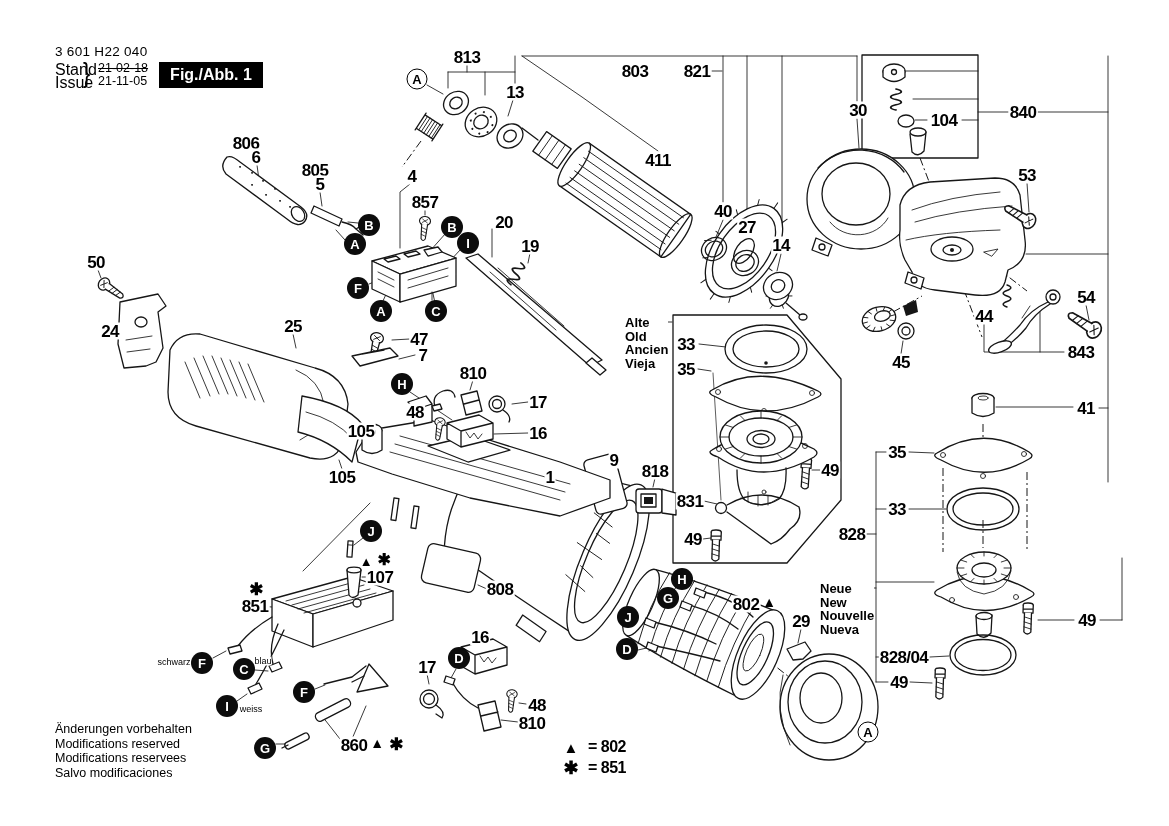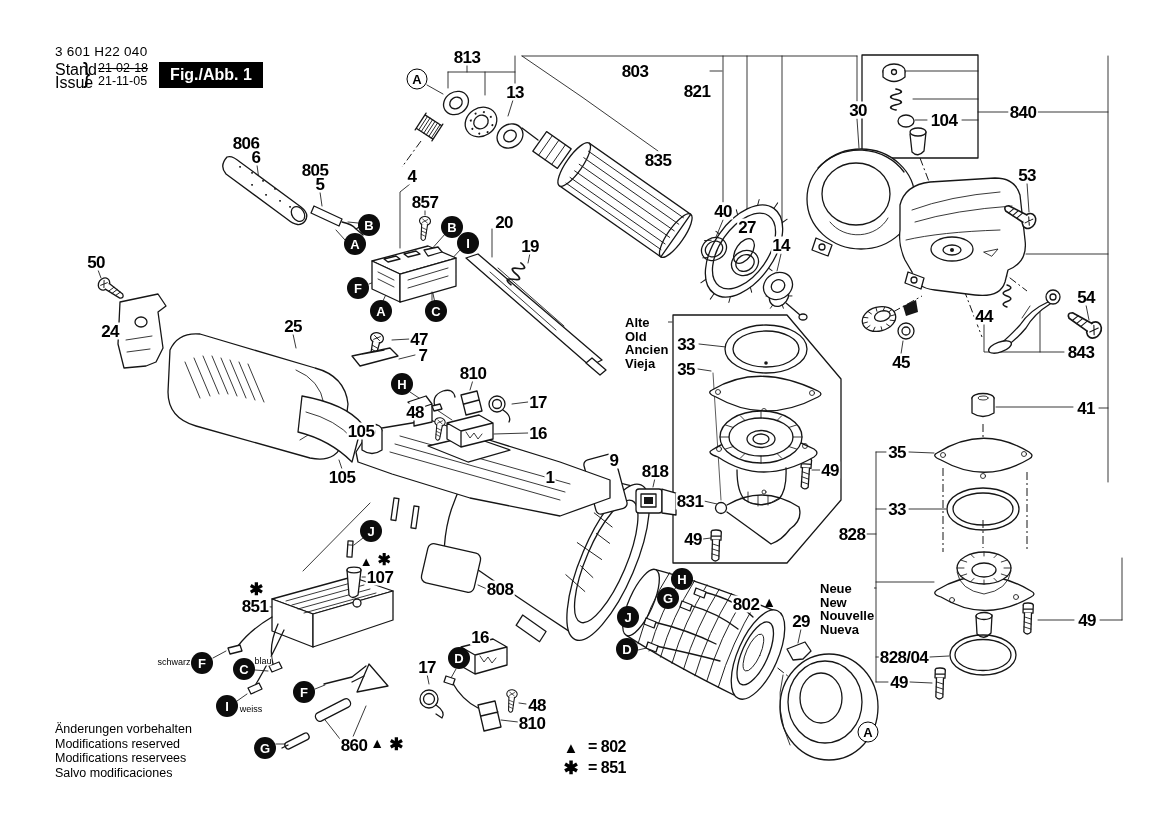--- a/index.html
+++ b/index.html
@@ -412,22 +412,22 @@
   <div class="hd strike" style="left:98px;top:62px">21-02-18</div>
   <div class="hd" style="left:98px;top:75px">21-11-05</div>
   <div id="fig-box">Fig./Abb. 1</div>
   <div id="footer">Änderungen vorbehalten
 Modifications reserved
 Modifications reservees
 Salvo modificaciones</div>
 <div class="pl" style="left: 467px; top: 57px;">813</div>
       <div class="pl" style="left: 515px; top: 92px;">13</div>
       <div class="pl" style="left: 635px; top: 71px; text-align: right;">803</div>
-      <div class="pl" style="left: 697px; top: 71px; margin-top: 20px;">821</div>
-      <div class="pl" style="left: 658px; top: 160px;">835</div>
+      <div class="pl" style="left: 697px; top: 71px;">821</div>
+      <div class="pl" style="left: 658px; top: 160px;">411</div>
       <div class="pl" style="left: 858px; top: 110px;">30</div>
       <div class="pl" style="left: 944px; top: 120px;">104</div>
       <div class="pl" style="left: 1023px; top: 112px;">840</div>
       <div class="pl" style="left: 1027px; top: 175px;">53</div>
       <div class="pl" style="left: 1086px; top: 297px;">54</div>
       <div class="pl" style="left: 984px; top: 316px;">44</div>
       <div class="pl" style="left: 1081px; top: 352px;">843</div>
       <div class="pl" style="left: 901px; top: 362px;">45</div>
       <div class="pl" style="left: 1086px; top: 408px; text-align: right;">41</div>
       <div class="pl" style="left: 897px; top: 452px;">35</div>

